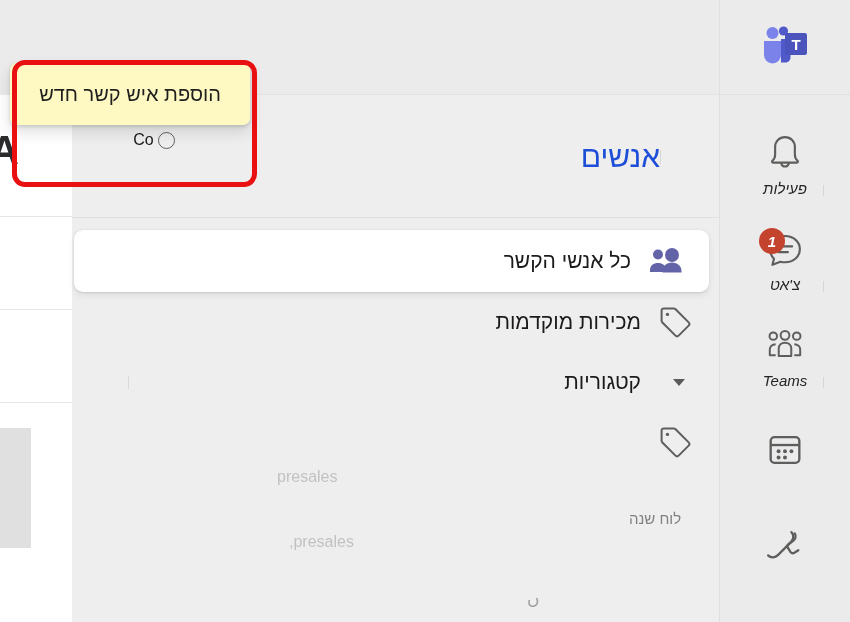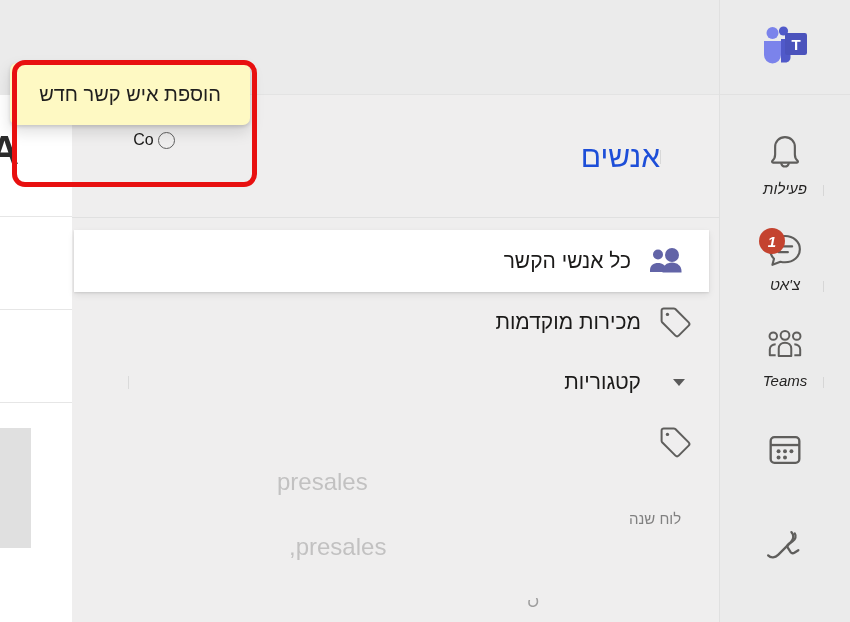--- a/index.html
+++ b/index.html
@@ -162,21 +162,21 @@
     font-size: 21px;
     color: #1b1a19;
     font-weight: 400;
     white-space: nowrap;
     flex: 1;
     text-align: right;
     padding-left: 10px;
   }
   .row.selected {
     background: #ffffff;
-    border-radius: 0;
+    border-radius: 9px;
     box-shadow: 0 0.6px 1.8px rgba(0,0,0,0.10), 0 3px 7px rgba(0,0,0,0.08);
     margin: 0 10px 0 0;
     width: 635px;
     height: 62px;
   }
   .row.selected .row-label { font-weight: 400; }
 
   .row .tick {
     position: absolute;
     left: 56px;
@@ -196,21 +196,21 @@
   }
   .cat-chevron-slot {
     width: 70px; min-width: 70px;
     display: flex; align-items: center; justify-content: center;
   }
 
   
   .ghost {
     position: absolute;
     color: rgba(90,90,90,0.30);
-    font-size: 24px;
+    font-size: 16px;
     white-space: nowrap;
     pointer-events: none;
   }
   .ghost-a { left: 205px; top: 468px; }
   .ghost-b { left: 217px; top: 533px; }
   .ghost-c { left: 532px; top: 510px; font-size: 15px; color: rgba(60,60,60,0.62); margin-left: 25px; }
   .ghost-d { left: 455px; top: 588px; font-size: 17px; color: rgba(60,60,60,0.45); }
 
   
   .rail {

